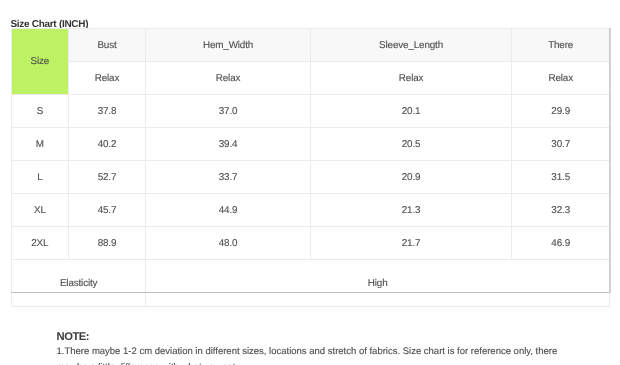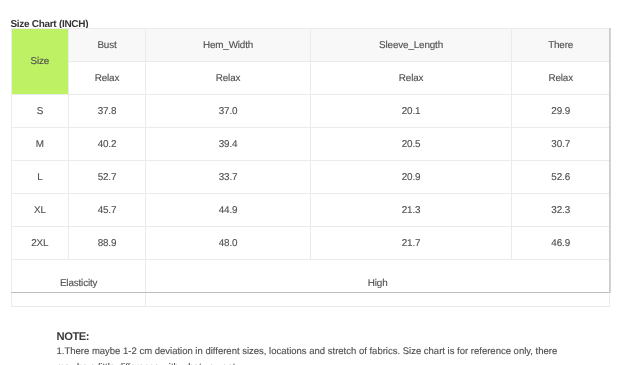--- a/index.html
+++ b/index.html
@@ -141,21 +141,21 @@
         <td>40.2</td>
         <td>39.4</td>
         <td>20.5</td>
         <td>30.7</td>
       </tr>
       <tr>
         <td>L</td>
         <td>52.7</td>
         <td>33.7</td>
         <td>20.9</td>
-        <td>52.6</td>
+        <td>31.5</td>
       </tr>
       <tr>
         <td>XL</td>
         <td>45.7</td>
         <td>44.9</td>
         <td>21.3</td>
         <td>32.3</td>
       </tr>
       <tr>
         <td>2XL</td>

